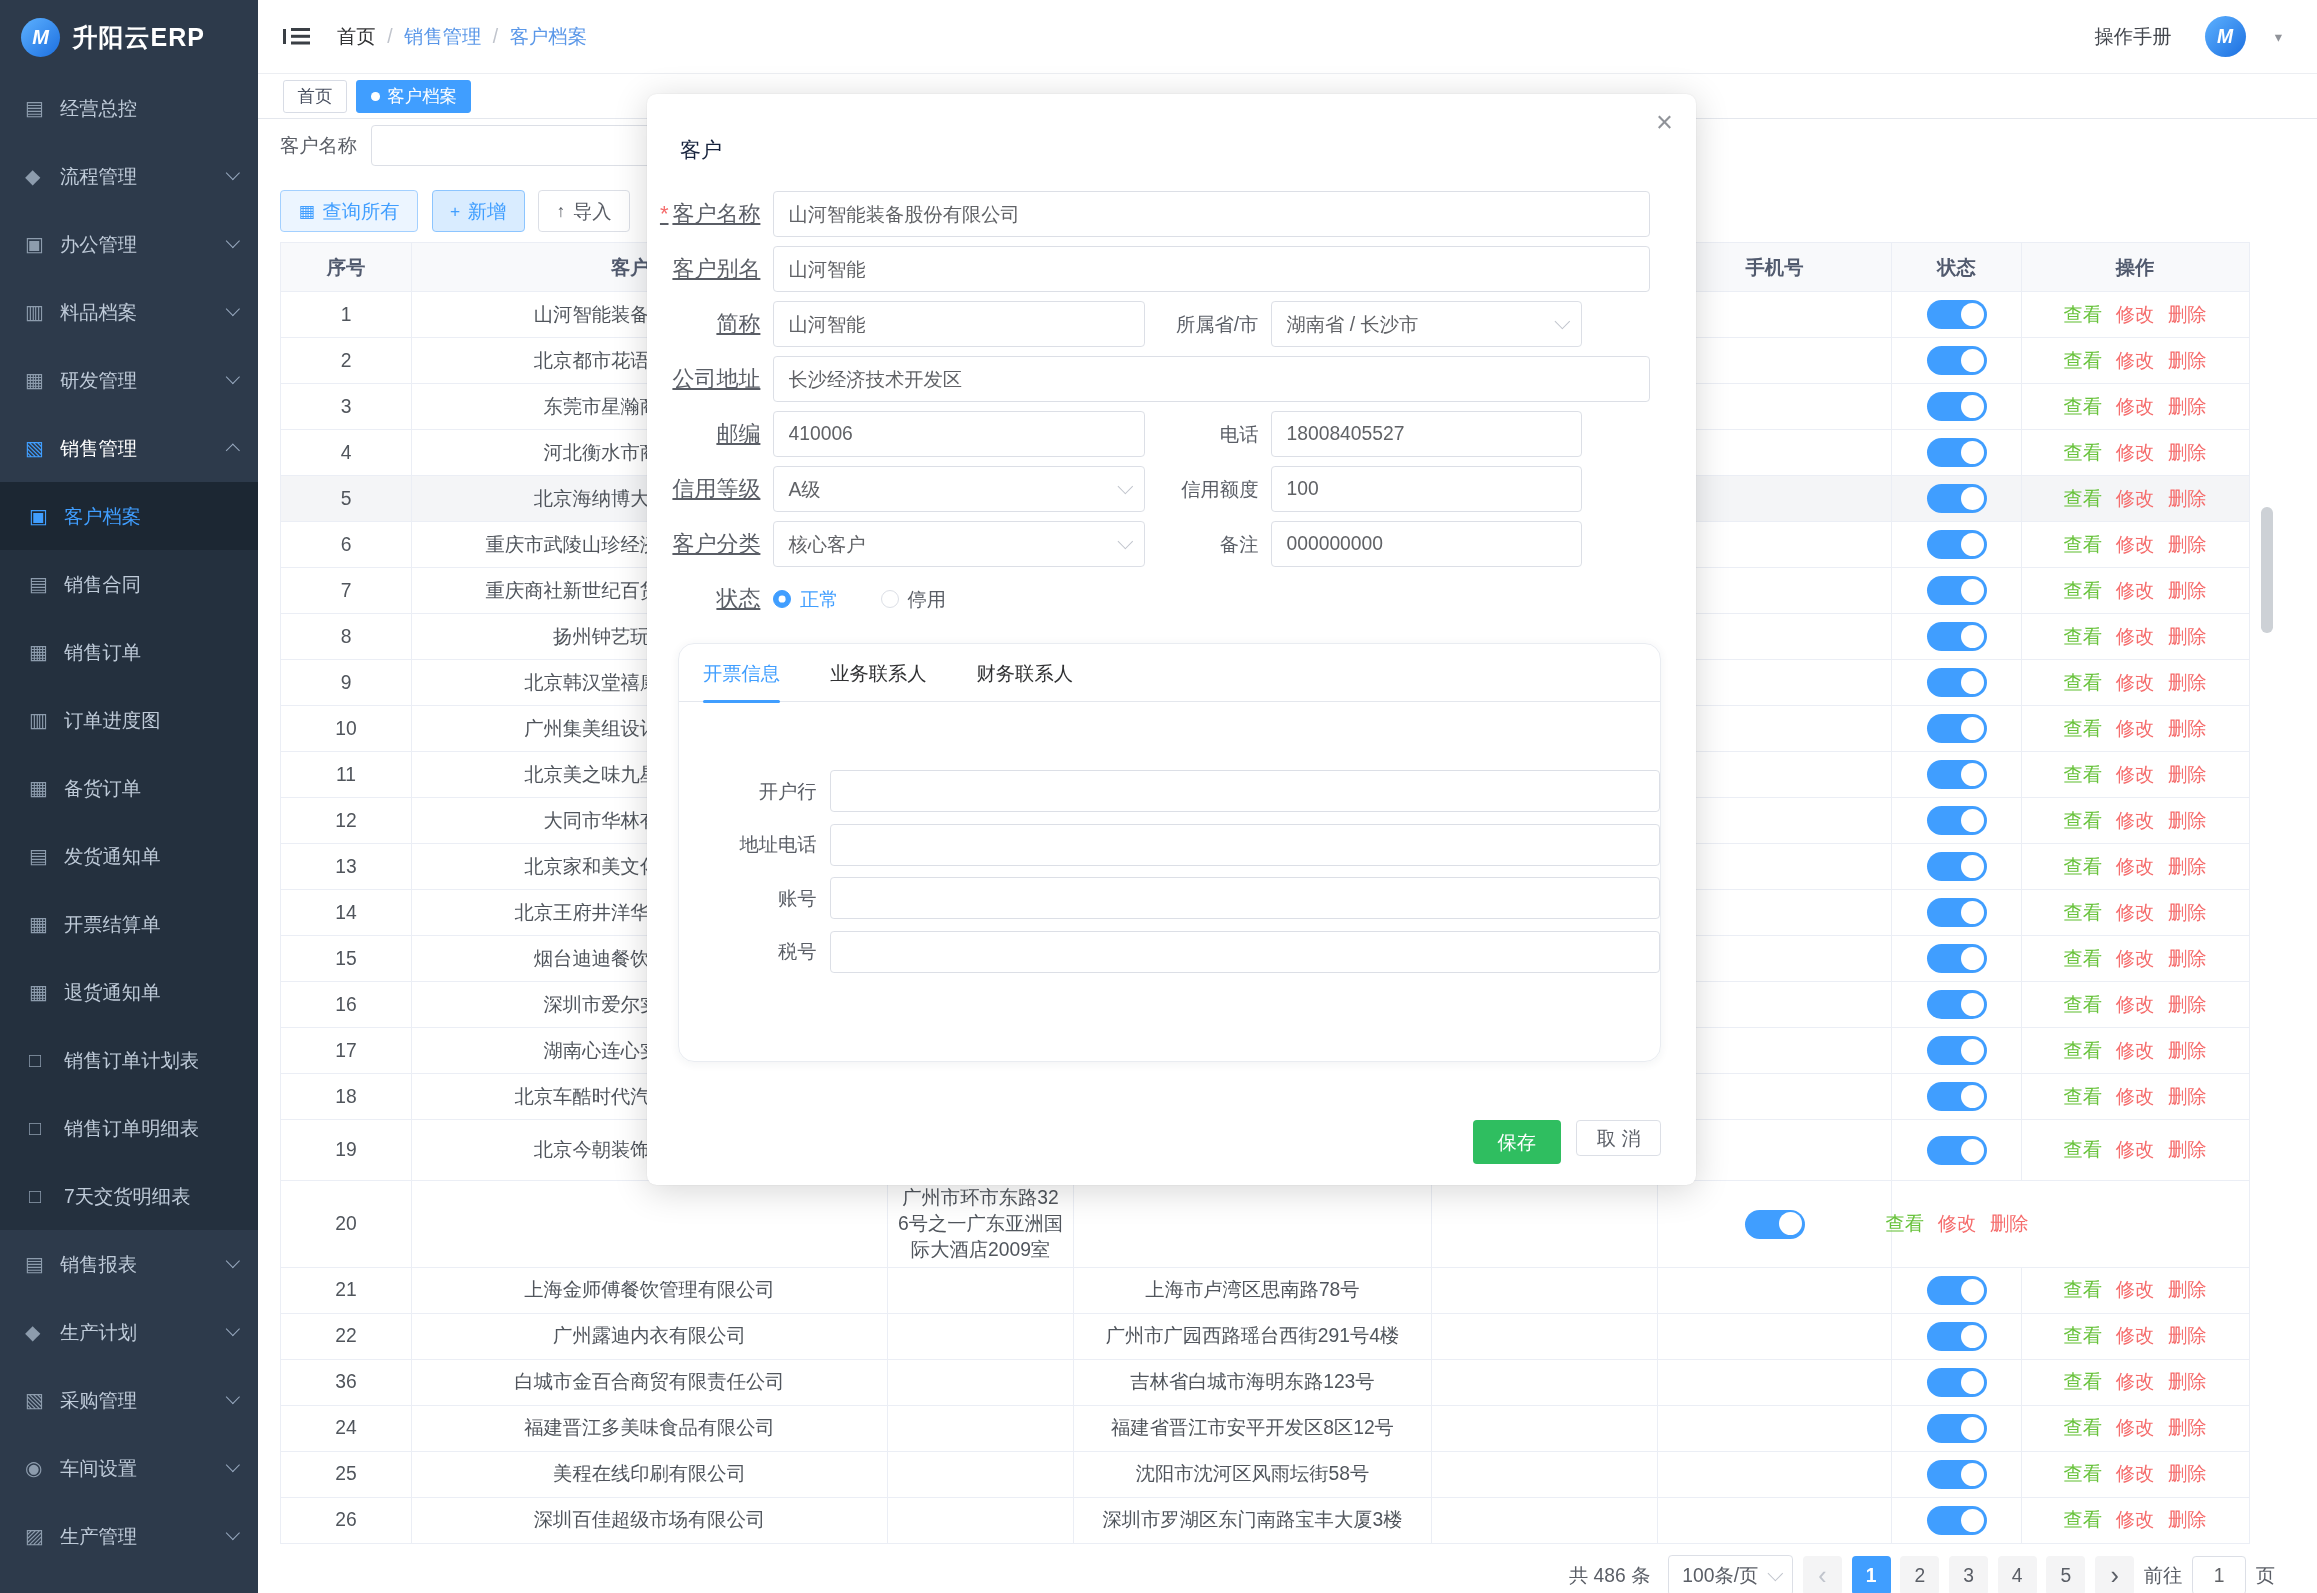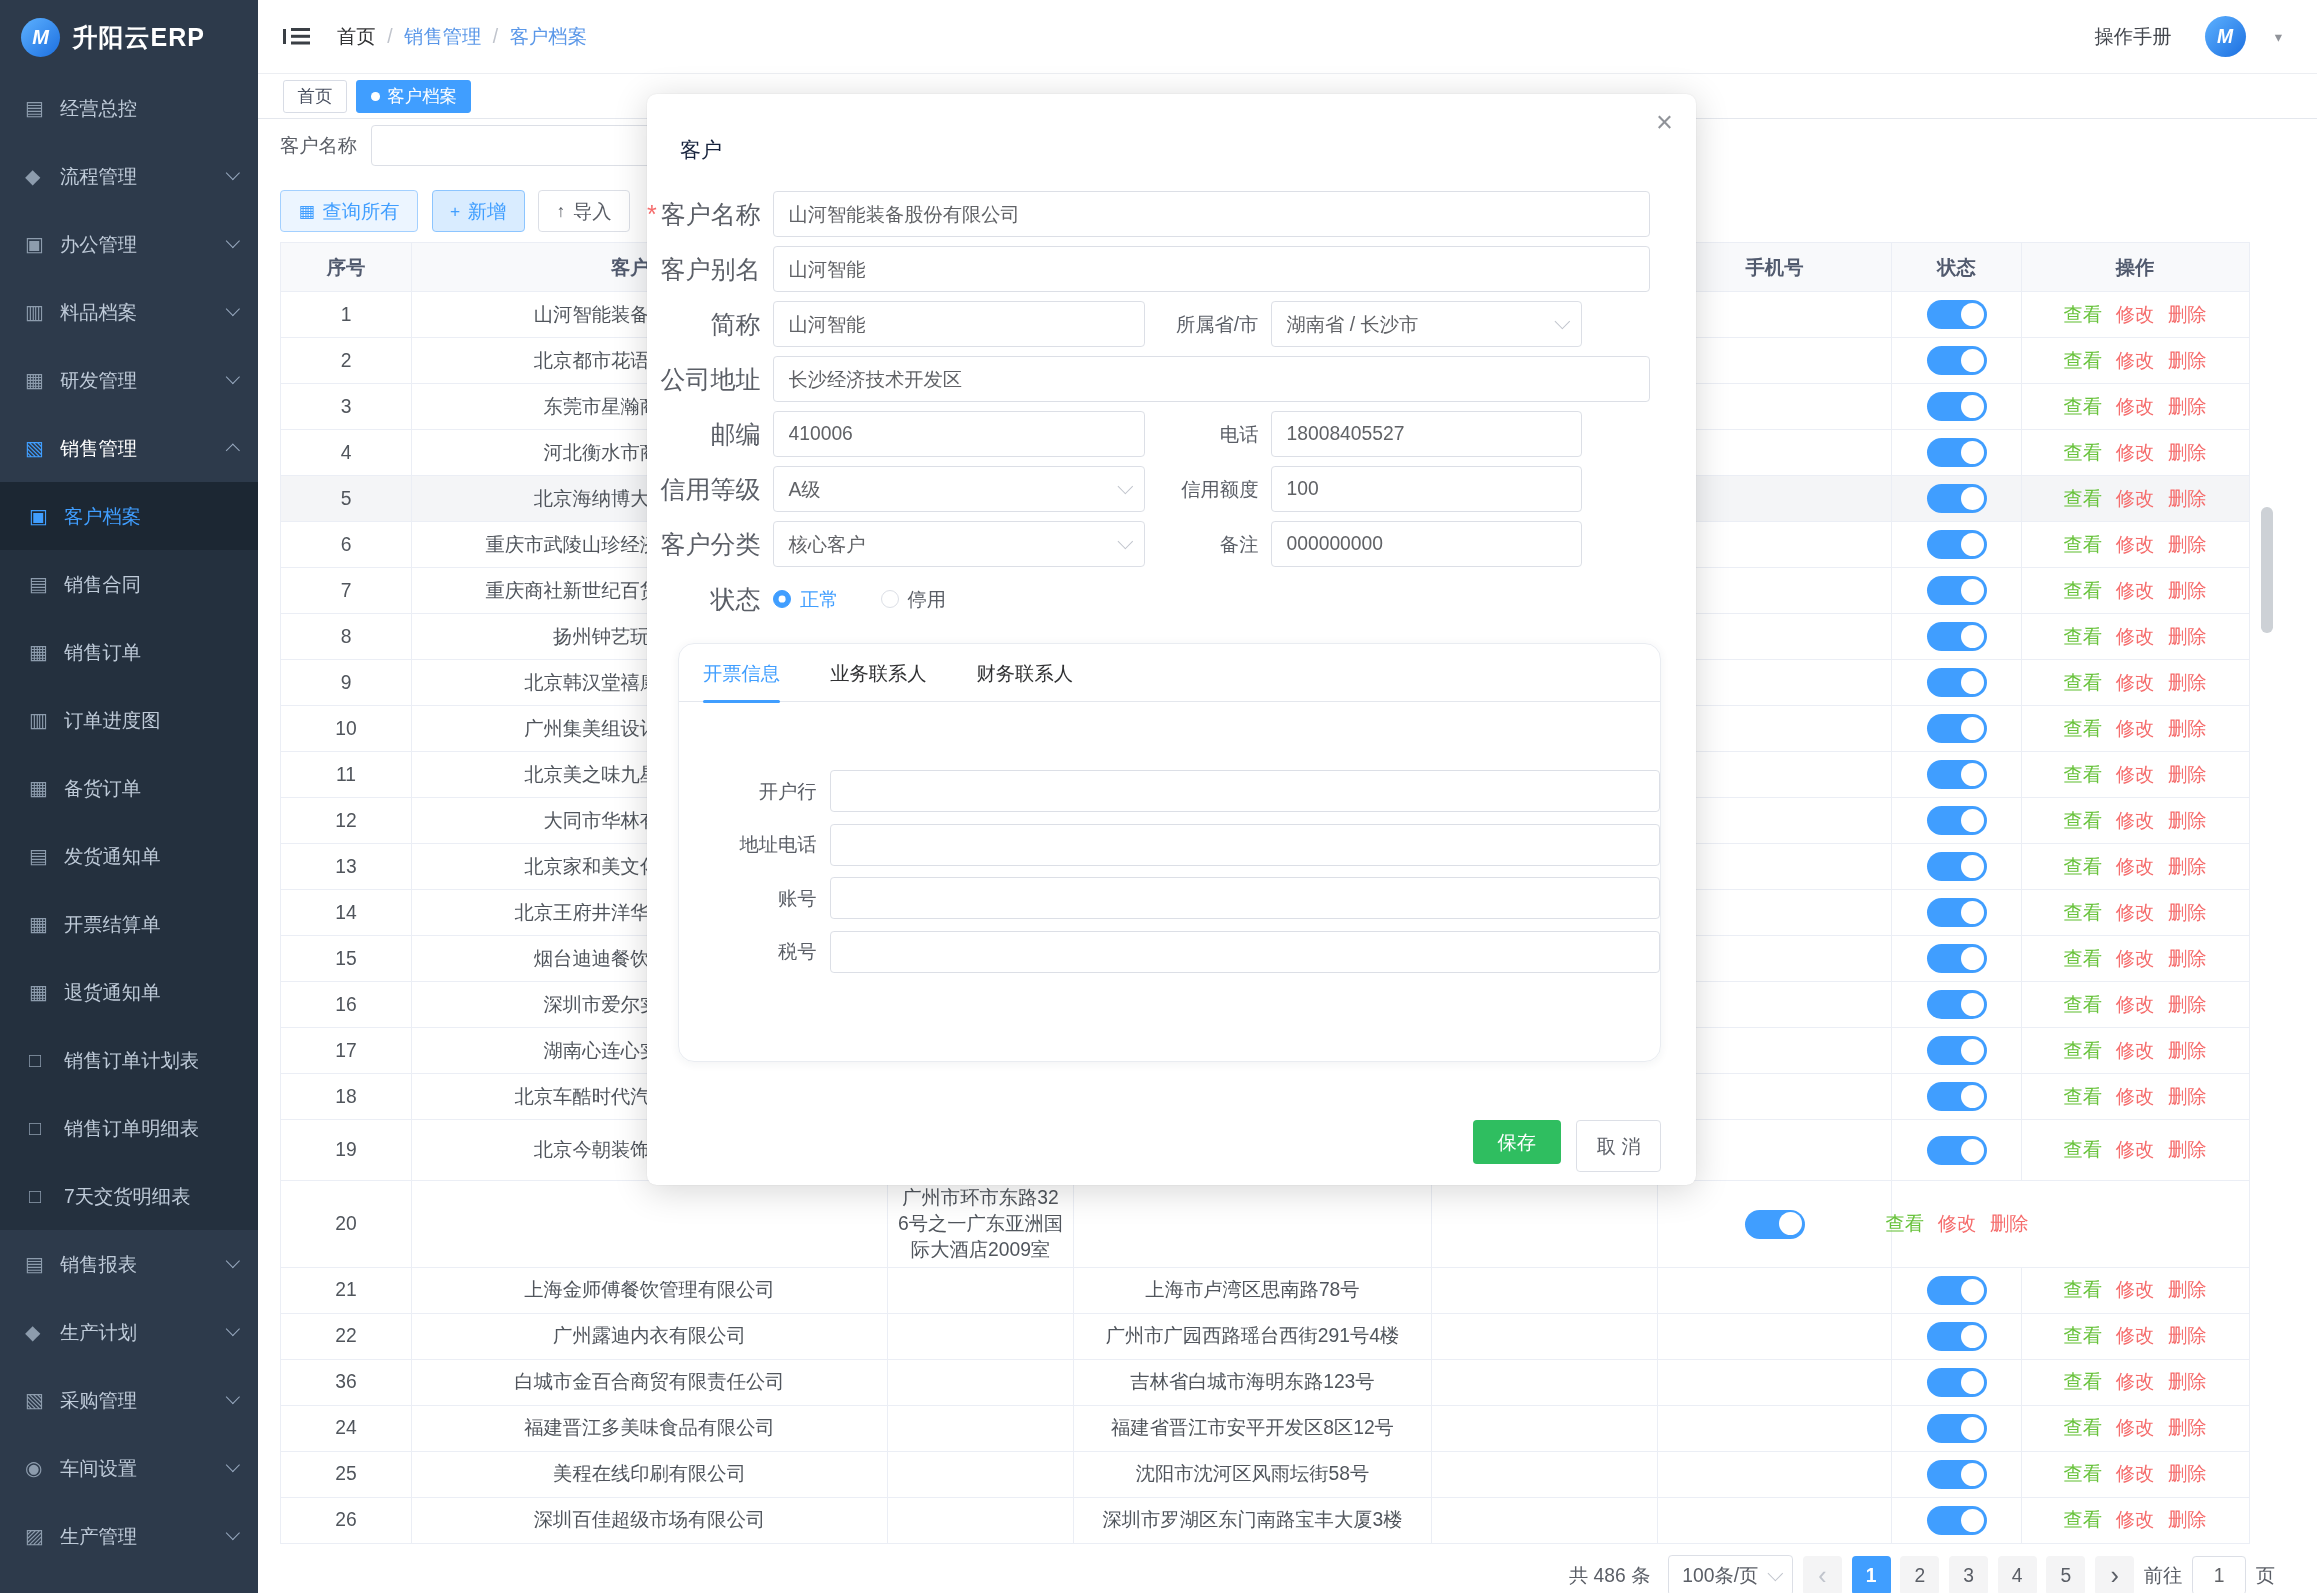--- a/index.html
+++ b/index.html
@@ -85,21 +85,21 @@
   .p-next { color:#5a5e66; font-size:25px; }
   .p-pages { display:flex; gap:9.7px; }
   .p-num.active { background:#409eff; color:#fff; font-weight:600; }
   .p-goto { width:54px; height:39px; border:1px solid #dcdfe6; border-radius:3.9px; text-align:center; font-size:19.3px; color:#606266; font-family:inherit; box-sizing:border-box; outline:none; }
   
   .modal { position:absolute; left:647px; top:94px; width:1049px; height:1091px; background:#fff; border-radius:9.7px; box-shadow:0 5.8px 35px rgba(0,0,0,0.16), 0 0 1.9px rgba(0,0,0,0.08); z-index:20; }
   .m-close { position:absolute; top:13.5px; right:23px; font-size:29px; color:#909399; line-height:1; cursor:pointer; }
   .m-title { position:absolute; top:42px; left:33px; font-size:21px; color:#17233d; }
   .m-row { position:absolute; left:0; display:flex; align-items:center; height:46px; }
   .r1{top:97px} .r2{top:152px} .r3{top:207px} .r4{top:262px} .r5{top:317px} .r6{top:372px} .r7{top:427px} .r8{top:482px}
-  .m-label { width:126px; text-align:right; padding-right:12.6px; font-size:25px; color:#5a5e66; flex:none; box-sizing:border-box; white-space:nowrap; }
+  .m-label { width:126px; text-align:right; padding-right:12.6px; font-size:22px; color:#5a5e66; flex:none; box-sizing:border-box; white-space:nowrap;text-decoration:underline; }
   .m-label2 { width:126px; text-align:right; padding-right:12.6px; font-size:19.3px; color:#5a5e66; flex:none; box-sizing:border-box; white-space:nowrap; }
   .req { color:#f56c6c; margin-right:3.9px; }
   .m-input { height:46px; border:1px solid #dcdfe6; border-radius:3.9px; padding:0 14.5px; font-size:19.3px; color:#606266; font-family:inherit; box-sizing:border-box; outline:none; }
   .w-full { width:877px; }
   .w-half { width:372px; }
   .w-half2 { width:311px; }
   .m-select { display:flex; align-items:center; justify-content:space-between; padding:0 13.5px 0 14.5px; border:1px solid #dcdfe6; border-radius:3.9px; height:46px; box-sizing:border-box; font-size:19.3px; color:#606266; cursor:pointer; }
   .radio { display:flex; align-items:center; gap:8.7px; margin-right:42px; font-size:19.3px; color:#5a5e66; cursor:pointer; }
   .rdot { width:18.3px; height:18.3px; border-radius:50%; border:1px solid #dcdfe6; background:#fff; position:relative; box-sizing:border-box; flex:none; }
   .radio.checked .rdot { border-color:#409eff; background:#409eff; }
@@ -110,21 +110,21 @@
   .tc-tabs { display:flex; gap:50px; padding-left:24px; border-bottom:1px solid #e4e7ed; height:58px; box-sizing:border-box; }
   .tc-tab { display:flex; align-items:center; font-size:19.3px; color:#303133; position:relative; height:58px; cursor:pointer; }
   .tc-tab.active { color:#409eff; }
   .tc-tab.active::after { content:""; position:absolute; left:0; right:0; bottom:-1px; height:2.9px; background:#409eff; border-radius:1.9px; }
   .inv-rows { position:absolute; left:0; top:126px; right:0; }
   .inv-row { display:flex; align-items:center; height:42px; margin-bottom:11.6px; }
   .inv-label { width:151px; text-align:right; padding-right:13.5px; font-size:19.3px; color:#5a5e66; box-sizing:border-box; flex:none; white-space:nowrap; }
   .inv-input { width:831px; height:42px; border:1px solid #dcdfe6; border-radius:3.9px; box-sizing:border-box; padding:0 13.5px; font-size:19.3px; font-family:inherit; outline:none; color:#606266; }
   .m-footer { position:absolute; right:35px; top:1026px; display:flex; gap:15.4px; }
   .btn-save { background:#2fbe60; color:#fff; border:none; height:44px; padding:0 25px; border-radius:3.9px; font-size:19.3px; font-family:inherit; cursor:pointer; }
-  .btn-cancel { background:#fff; color:#5a5e66; border:1px solid #dcdfe6; height:52px; padding:0 19.3px; border-radius:3.9px; font-size:19.3px; font-family:inherit; cursor:pointer; }
+  .btn-cancel { background:#fff; color:#5a5e66; border:1px solid #dcdfe6; height:36px; padding:0 19.3px; border-radius:3.9px; font-size:19.3px; font-family:inherit; cursor:pointer; }
 </style>
 </head>
 <body>
 
 <aside class="sidebar">
   <div class="logo-row">
     <span class="logo-mark">M</span>
     <span class="logo-text">升阳云ERP</span>
   </div>
   <nav class="menu">

